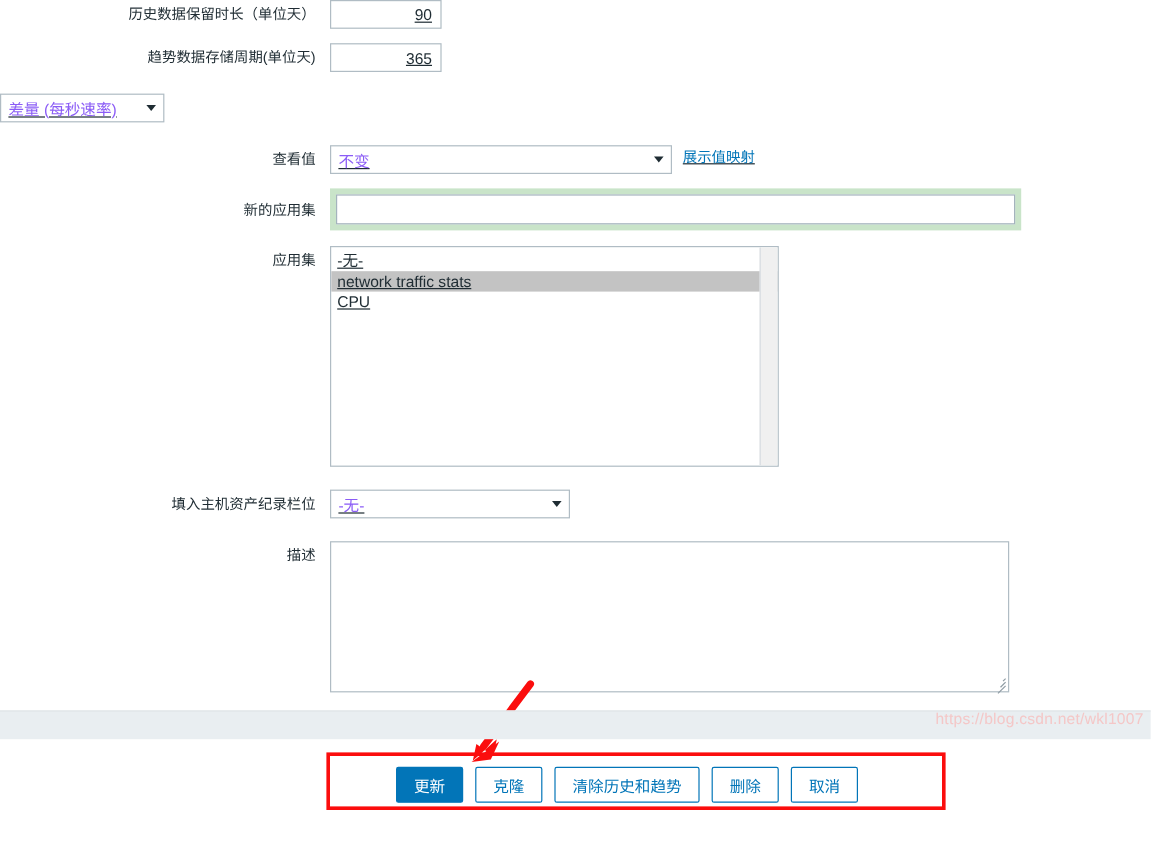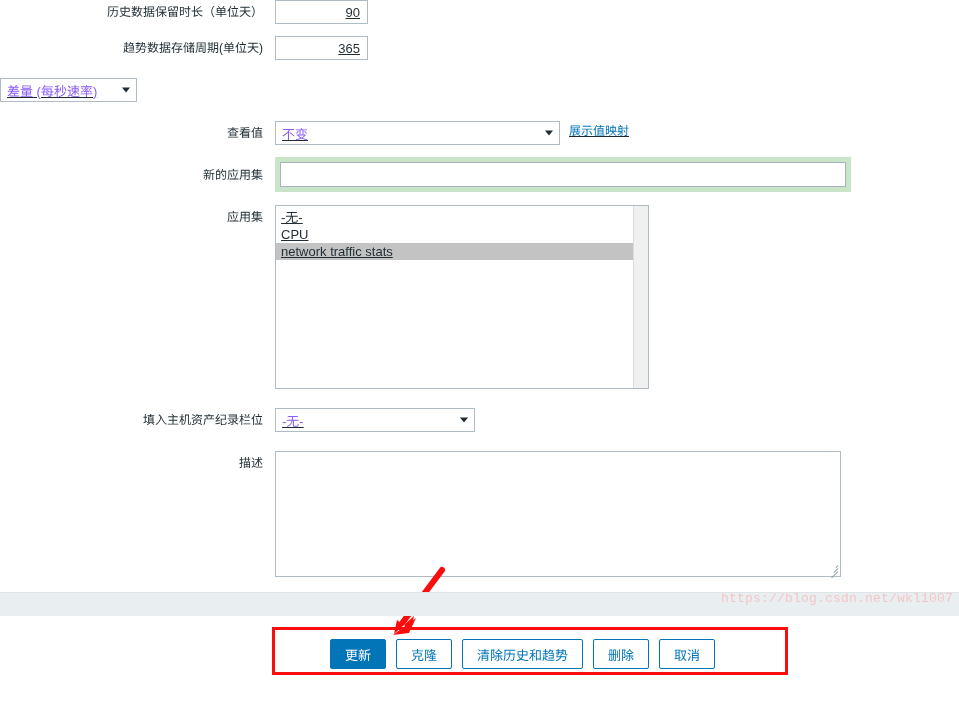--- a/index.html
+++ b/index.html
@@ -283,21 +283,21 @@
   }
   .watermark {
     position: absolute;
     right: 6px;
     bottom: 10px;
     font-size: 13px;
     color: #f4c7c7;
     letter-spacing: 0.2px;
     white-space: nowrap;
     pointer-events: none;
-    font-family: Liberation Mono, monospace;
+    font-family: Liberation Sans, sans-serif;
   }
 </style>
 </head>
 <body>
 
 <div id="page">
 
   <div class="form">
 
     <div class="row" style="left:0; top:0;">
@@ -342,22 +342,22 @@
         </div>
       </div>
     </div>
 
     <div class="row" style="left:0; top:205px;">
       <div class="label top">应用集</div>
       <div class="field">
         <div class="listbox">
           <div class="opts">
             <div class="opt">-无-</div>
+            <div class="opt selected">network traffic stats</div>
             <div class="opt">CPU</div>
-            <div class="opt selected">network traffic stats</div>
           </div>
           <div class="sbar"></div>
         </div>
       </div>
     </div>
 
     <div class="row" style="left:0; top:408px;">
       <div class="label">填入主机资产纪录栏位</div>
       <div class="field">
         <div class="sel w-host">

